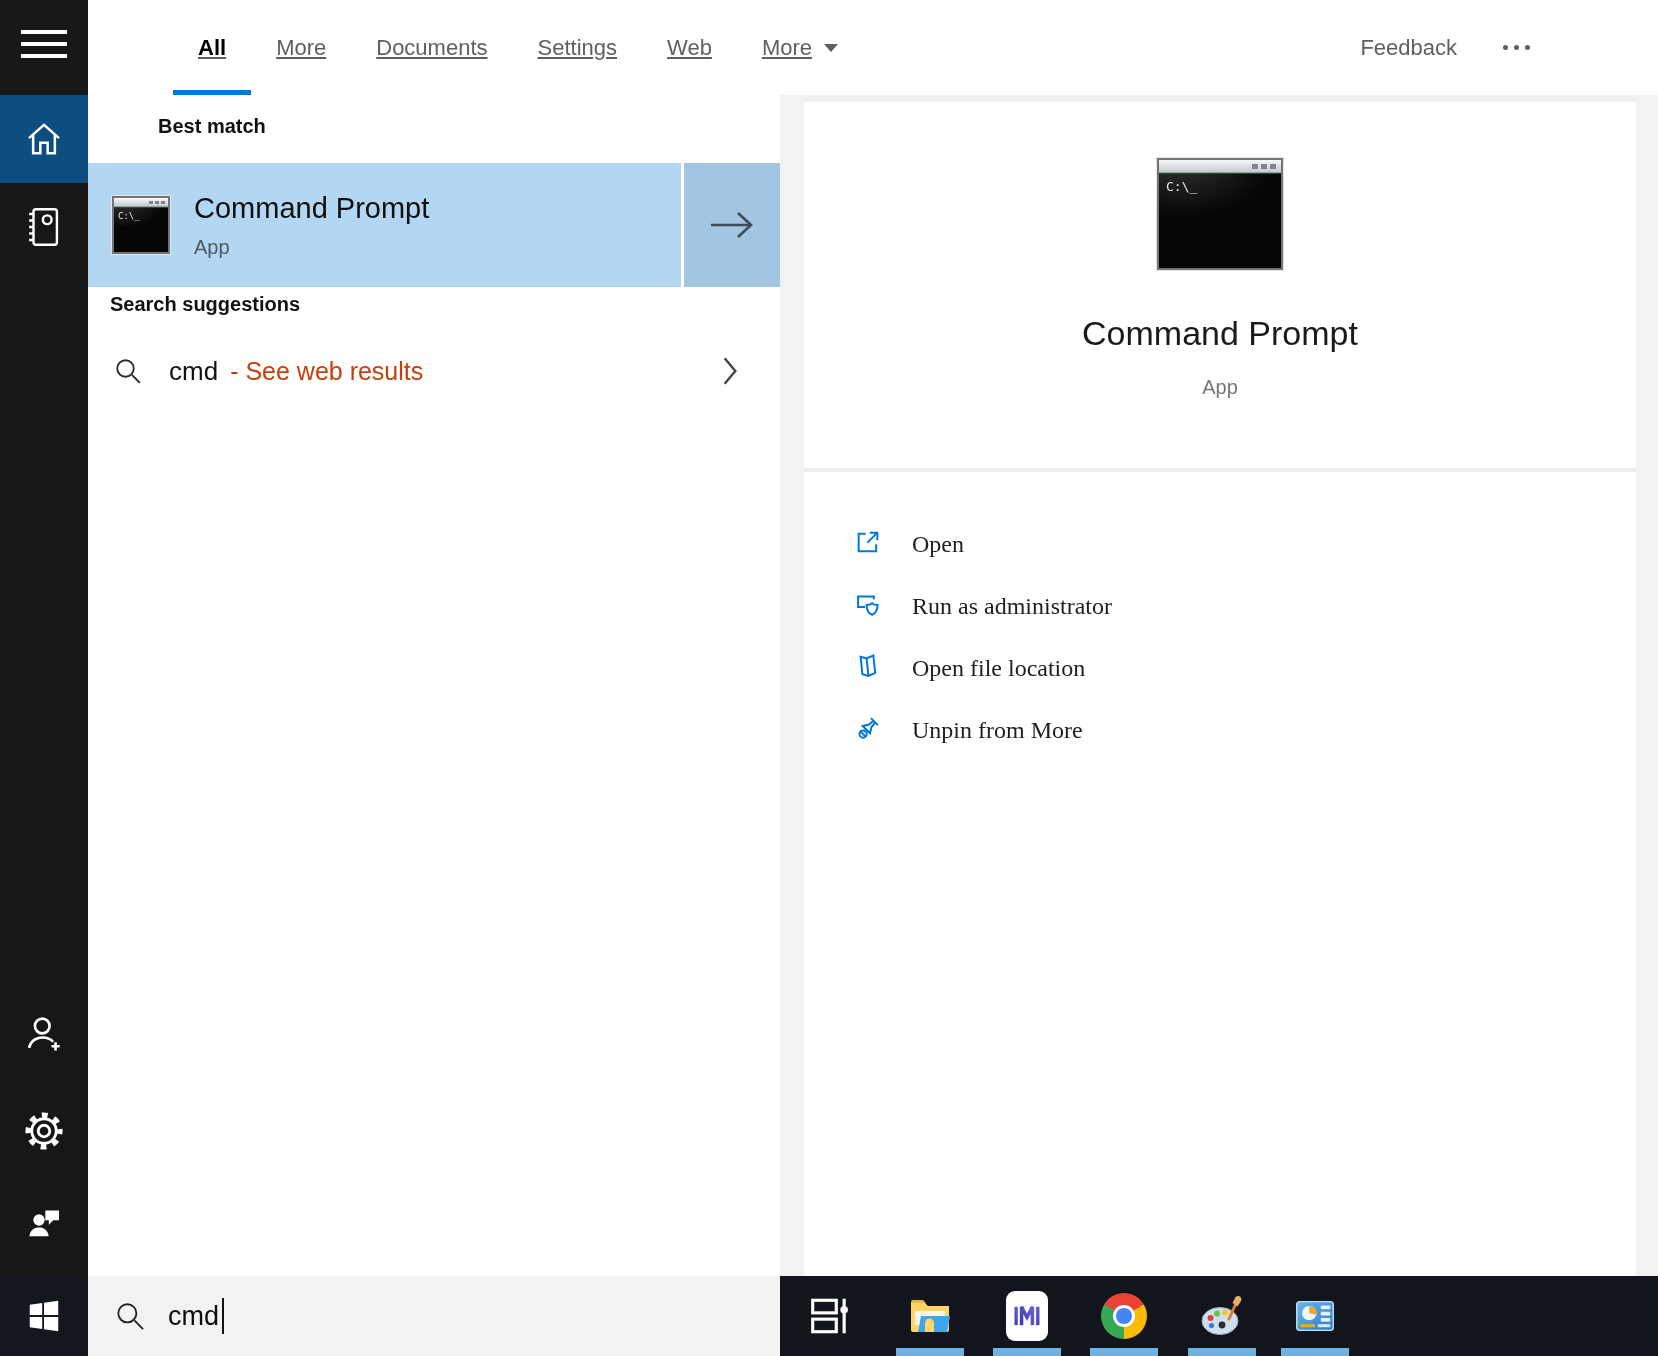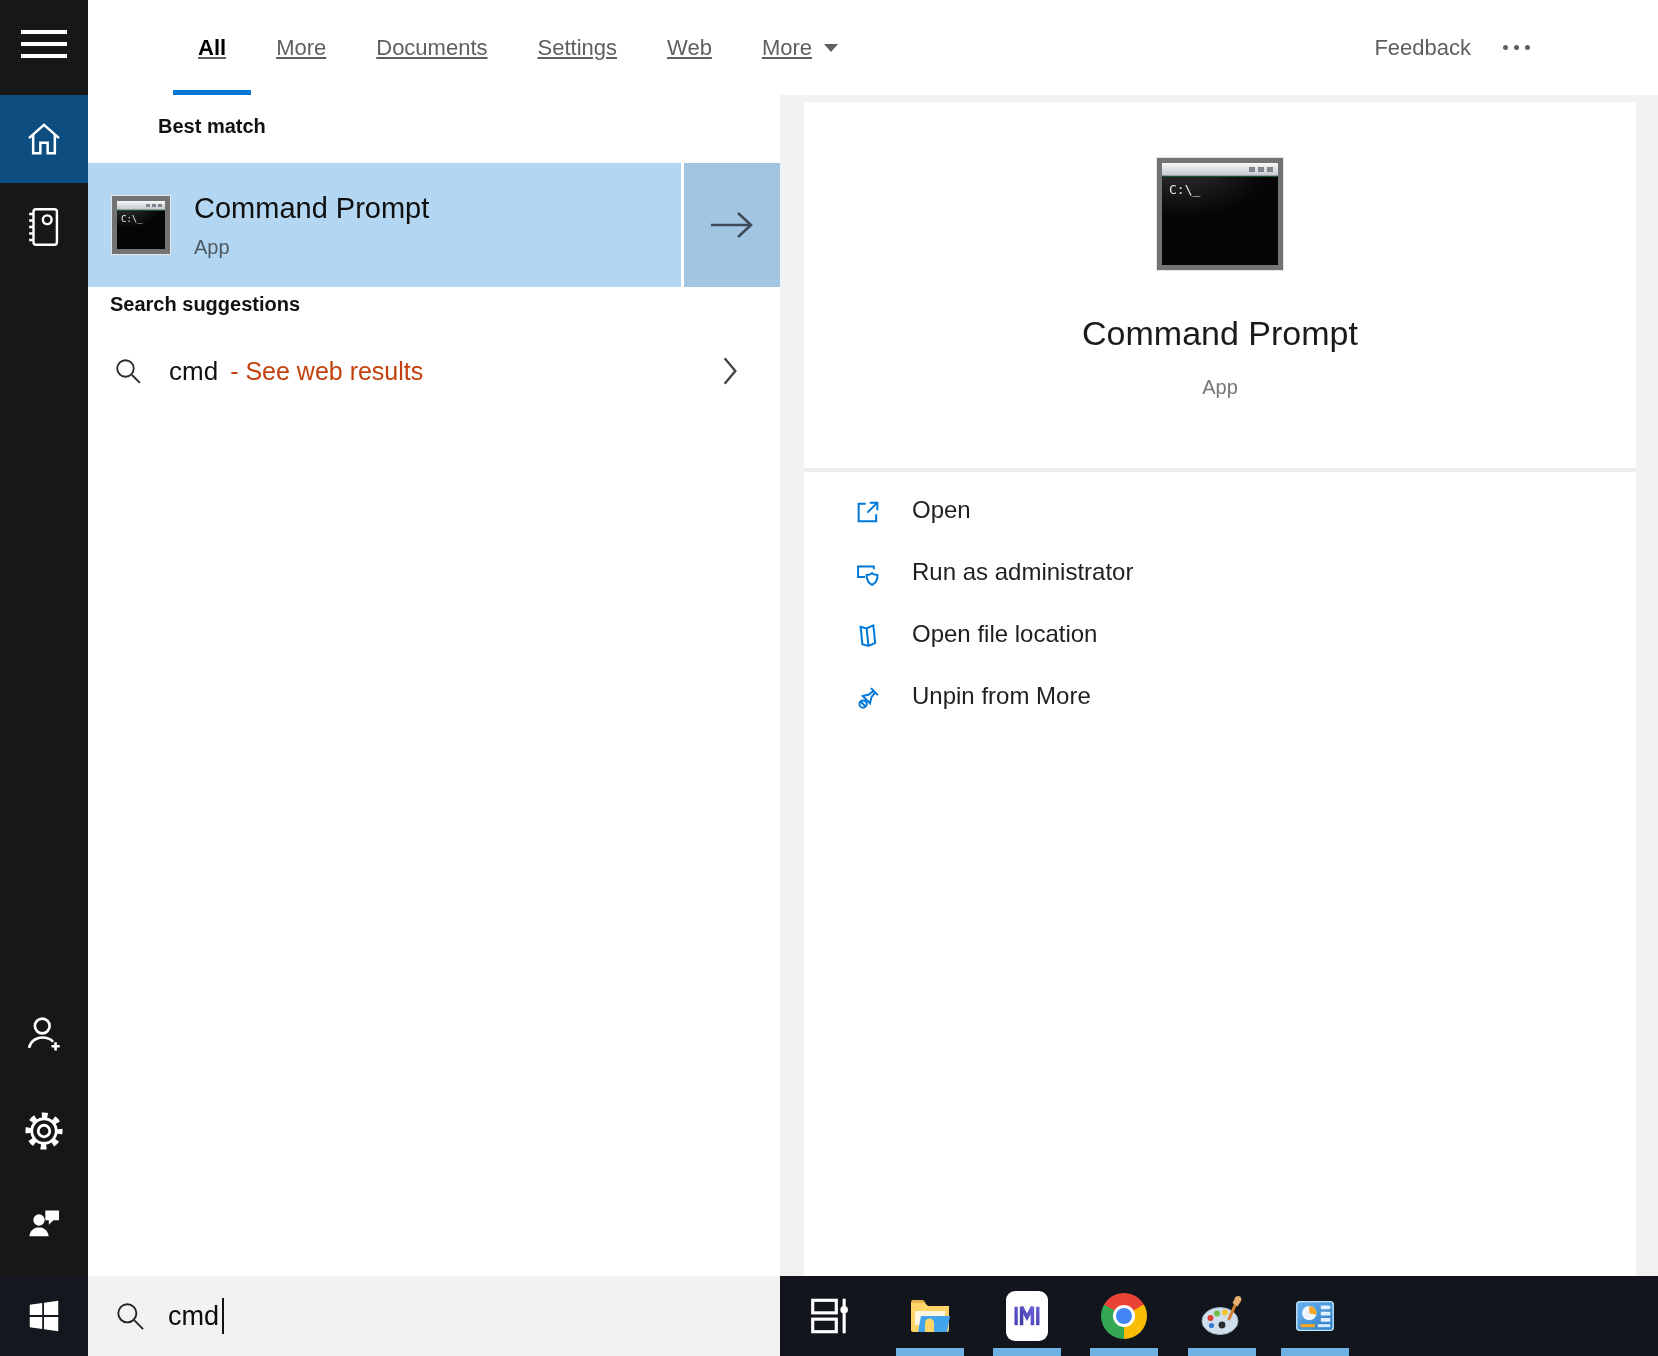--- a/index.html
+++ b/index.html
@@ -6,21 +6,21 @@
   body { background:#444; font-family:"Liberation Sans", sans-serif; }
   .screen { position:relative; width:1658px; height:1356px; background:#f2f2f2; overflow:hidden; }
 
   
   .topbar { position:absolute; left:88px; top:0; width:1570px; height:95px; background:#fff; display:flex; align-items:center; }
   .tabs { display:flex; height:100%; margin-left:85px; }
   .tab { position:relative; height:100%; display:flex; align-items:center; padding:0 25px; font-size:22px; color:#5f5f5f; cursor:default;text-decoration:underline; }
   .tab.active .tab-label { color:#000; font-weight:bold; }
   .tab.active::after { content:""; position:absolute; left:0; right:0; bottom:0; height:5px; background:#0078d7; }
   .tab-caret { margin-left:11px; display:flex; align-items:center; }
-  .topbar-right { margin-left:auto; display:flex; align-items:center; gap:32px; padding-right:128px; }
+  .topbar-right { margin-left:auto; display:flex; align-items:center; gap:46px; padding-right:128px; }
   .feedback { font-size:22px; color:#5f5f5f; }
   .overflow-icon { display:flex; gap:6px; }
   .overflow-icon i { width:5px; height:5px; border-radius:50%; background:#5f5f5f; }
 
   
   .sidebar { position:absolute; left:0; top:0; width:88px; height:1276px; background:#171717; }
   .side-btn { position:absolute; left:0; width:88px; height:88px; display:flex; align-items:center; justify-content:center; cursor:pointer; }
   .side-btn.home { top:95px; background:#0d4d80; }
   .side-btn.menu { top:0; }
   .side-btn.notebook { top:183px; }
@@ -41,21 +41,21 @@
   .best-type { font-size:20px; color:#4e5962; margin-top:11px; }
   .arrow-box { position:absolute; left:596px; top:68px; width:96px; height:124px; background:#a2c5e2; display:flex; align-items:center; justify-content:center; cursor:pointer; }
   .sugg-header { top:198px; }
   .sugg-row { position:absolute; left:0; top:242px; width:692px; height:68px; display:flex; align-items:center; cursor:pointer; }
   .sugg-row .mag { margin-left:25px; }
   .sugg-text { margin-left:26px; font-size:26px; color:#111; }
   .sugg-hint { font-size:25px; color:#c2410c; margin-left:12px; }
   .sugg-chevron { margin-left:auto; margin-right:42px; }
 
   
-  .cmd-window { background:#14532d; border:5px solid #737373; outline:1px solid #e4e6e8; position:relative; }
+  .cmd-window { background:#14532d; border:2px solid #737373; outline:1px solid #e4e6e8; position:relative; }
   .cmd-window.small { width:58px; height:58px; }
   .cmd-window.big { width:126px; height:112px; }
   .cmd-titlebar { background:linear-gradient(#f7f8f9,#c6cbd0); border-bottom:1px solid #989da3; position:relative; }
   .small .cmd-titlebar { height:9px; }
   .big .cmd-titlebar { height:13px; }
   .cmd-btns { position:absolute; top:3px; right:3px; height:3px; width:16px;
     background:linear-gradient(to right,#7e858c 0 4px,transparent 4px 6px,#7e858c 6px 10px,transparent 10px 12px,#7e858c 12px 16px); }
   .big .cmd-btns { width:24px; height:5px; top:4px; right:5px;
     background:linear-gradient(to right,#7e858c 0 6px,transparent 6px 9px,#7e858c 9px 15px,transparent 15px 18px,#7e858c 18px 24px); }
   .cmd-body { position:absolute; left:0; right:0; bottom:0; background:radial-gradient(ellipse 120% 90% at 18% -10%, #2e2e2e, #050505 62%); }
@@ -65,21 +65,21 @@
   .small .cmd-prompt { top:3px; left:4px; font-size:9px; }
   .big .cmd-prompt { top:5px; left:7px; font-size:13px; }
 
   
   .right-card { position:absolute; left:716px; top:7px; width:832px; height:1174px; background:#fff; }
   .big-icon-wrap { display:flex; justify-content:center; padding-top:56px; }
   .preview-title { margin-top:44px; text-align:center; font-size:34px; color:#1a1a1a; }
   .preview-type { margin-top:23px; text-align:center; font-size:20px; color:#767676; }
   .card-divider { position:absolute; left:0; top:366px; width:100%; height:4px; background:#ededee; }
   .actions { position:absolute; left:0; top:394px; width:100%; }
-  .action-row { display:flex; align-items:flex-start; height:62px; padding-left:48px; cursor:pointer; }
+  .action-row { display:flex; align-items:flex-end; height:62px; padding-left:48px; cursor:pointer;font-family:Liberation Serif, serif; }
   .action-icon { width:32px; height:32px; margin-right:28px; display:flex; align-items:center; justify-content:center; }
   .action-label { font-size:24px; color:#1f1f1f; }
 
   
   .bottom { position:absolute; left:0; top:1276px; width:1658px; height:80px; display:flex; }
   .start-btn { width:88px; background:#14171d; display:flex; align-items:center; justify-content:center; cursor:pointer; }
   .search-bar { width:692px; background:#f2f2f2; display:flex; align-items:center; cursor:text; }
   .search-bar .mag { margin-left:26px; }
   .search-value { margin-left:22px; font-size:27px; color:#0c0c0c; }
   .caret { width:2px; height:36px; background:#111; margin-left:3px; animation:blink 1.1s steps(1) infinite; }

